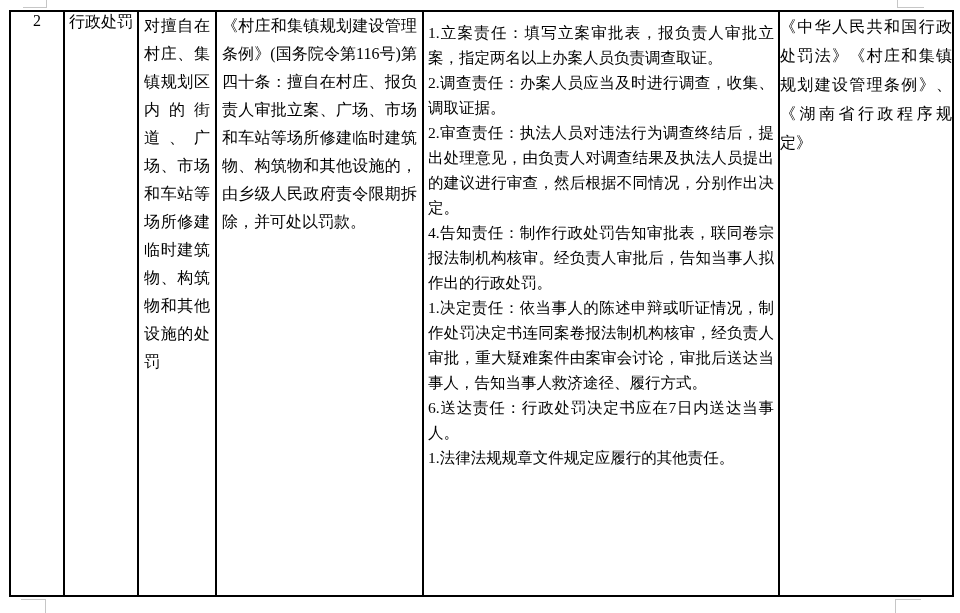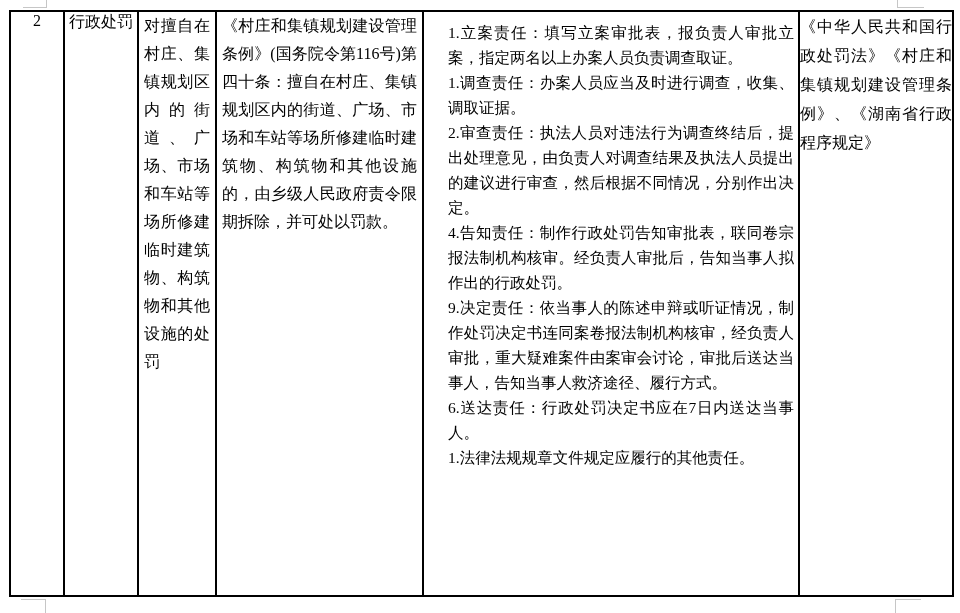--- a/index.html
+++ b/index.html
@@ -44,21 +44,21 @@
     justify-content: flex-start;   
     overflow: hidden;
   }
   .cell:last-child { border-right: none; }
 
   .c-seq   { width: 54px;  align-items: center; font-size: 16px; }
   .c-type  { width: 74px;  padding: 0 4px; font-size: 16px; text-align: center; }
   .c-name  { width: 78px;  padding: 0 5px; font-size: 16px; line-height: 28px; text-align: justify; }
   .c-basis { width: 207px; padding: 0 5px; font-size: 16px; line-height: 28px; text-align: justify; }
   .c-resp  { width: 356px; padding: 8px 4px 4px 4px; font-size: 15.5px; line-height: 25px;
-             text-align: justify; justify-content: flex-start; margin-left: 20px; }
+             text-align: justify; justify-content: flex-start; }
   .c-laws  { flex: 1;      padding: 0 0; font-size: 16px; line-height: 29px; text-align: justify; }
 
   .resp-item { margin: 0; padding: 0; }
 </style>
 </head>
 <body>
 
 <div class="page">
 
   <div class="crop tl"></div>
@@ -74,29 +74,29 @@
 
     <div class="cell c-type">
       <span>行政处罚</span>
     </div>
 
     <div class="cell c-name">
       <span>对擅自在村庄、集镇规划区内的街道、广场、市场和车站等场所修建临时建筑物、构筑物和其他设施的处罚</span>
     </div>
 
     <div class="cell c-basis">
-      <span>《村庄和集镇规划建设管理条例》(国务院令第116号)第四十条：擅自在村庄、集镇规划区内的街道、广场、市场和车站等场所修建临时建筑物、构筑物和其他设施的，由乡级人民政府责令限期拆除，并可处以罚款。</span>
+      <span>《村庄和集镇规划建设管理条例》(国务院令第116号)第四十条：擅自在村庄、报负责人审批立案、广场、市场和车站等场所修建临时建筑物、构筑物和其他设施的，由乡级人民政府责令限期拆除，并可处以罚款。</span>
     </div>
 
     <div class="cell c-resp">
       <p class="resp-item">1.立案责任：填写立案审批表，报负责人审批立案，指定两名以上办案人员负责调查取证。</p>
-      <p class="resp-item">1.调查责任：办案人员应当及时进行调查，收集、调取证据。</p>
+      <p class="resp-item">2.调查责任：办案人员应当及时进行调查，收集、调取证据。</p>
       <p class="resp-item">2.审查责任：执法人员对违法行为调查终结后，提出处理意见，由负责人对调查结果及执法人员提出的建议进行审查，然后根据不同情况，分别作出决定。</p>
       <p class="resp-item">4.告知责任：制作行政处罚告知审批表，联同卷宗报法制机构核审。经负责人审批后，告知当事人拟作出的行政处罚。</p>
-      <p class="resp-item">9.决定责任：依当事人的陈述申辩或听证情况，制作处罚决定书连同案卷报法制机构核审，经负责人审批，重大疑难案件由案审会讨论，审批后送达当事人，告知当事人救济途径、履行方式。</p>
+      <p class="resp-item">1.决定责任：依当事人的陈述申辩或听证情况，制作处罚决定书连同案卷报法制机构核审，经负责人审批，重大疑难案件由案审会讨论，审批后送达当事人，告知当事人救济途径、履行方式。</p>
       <p class="resp-item">6.送达责任：行政处罚决定书应在7日内送达当事人。</p>
       <p class="resp-item">1.法律法规规章文件规定应履行的其他责任。</p>
     </div>
 
     <div class="cell c-laws">
       <span>《中华人民共和国行政处罚法》《村庄和集镇规划建设管理条例》、《湖南省行政程序规定》</span>
     </div>
 
   </div>
 </div>

